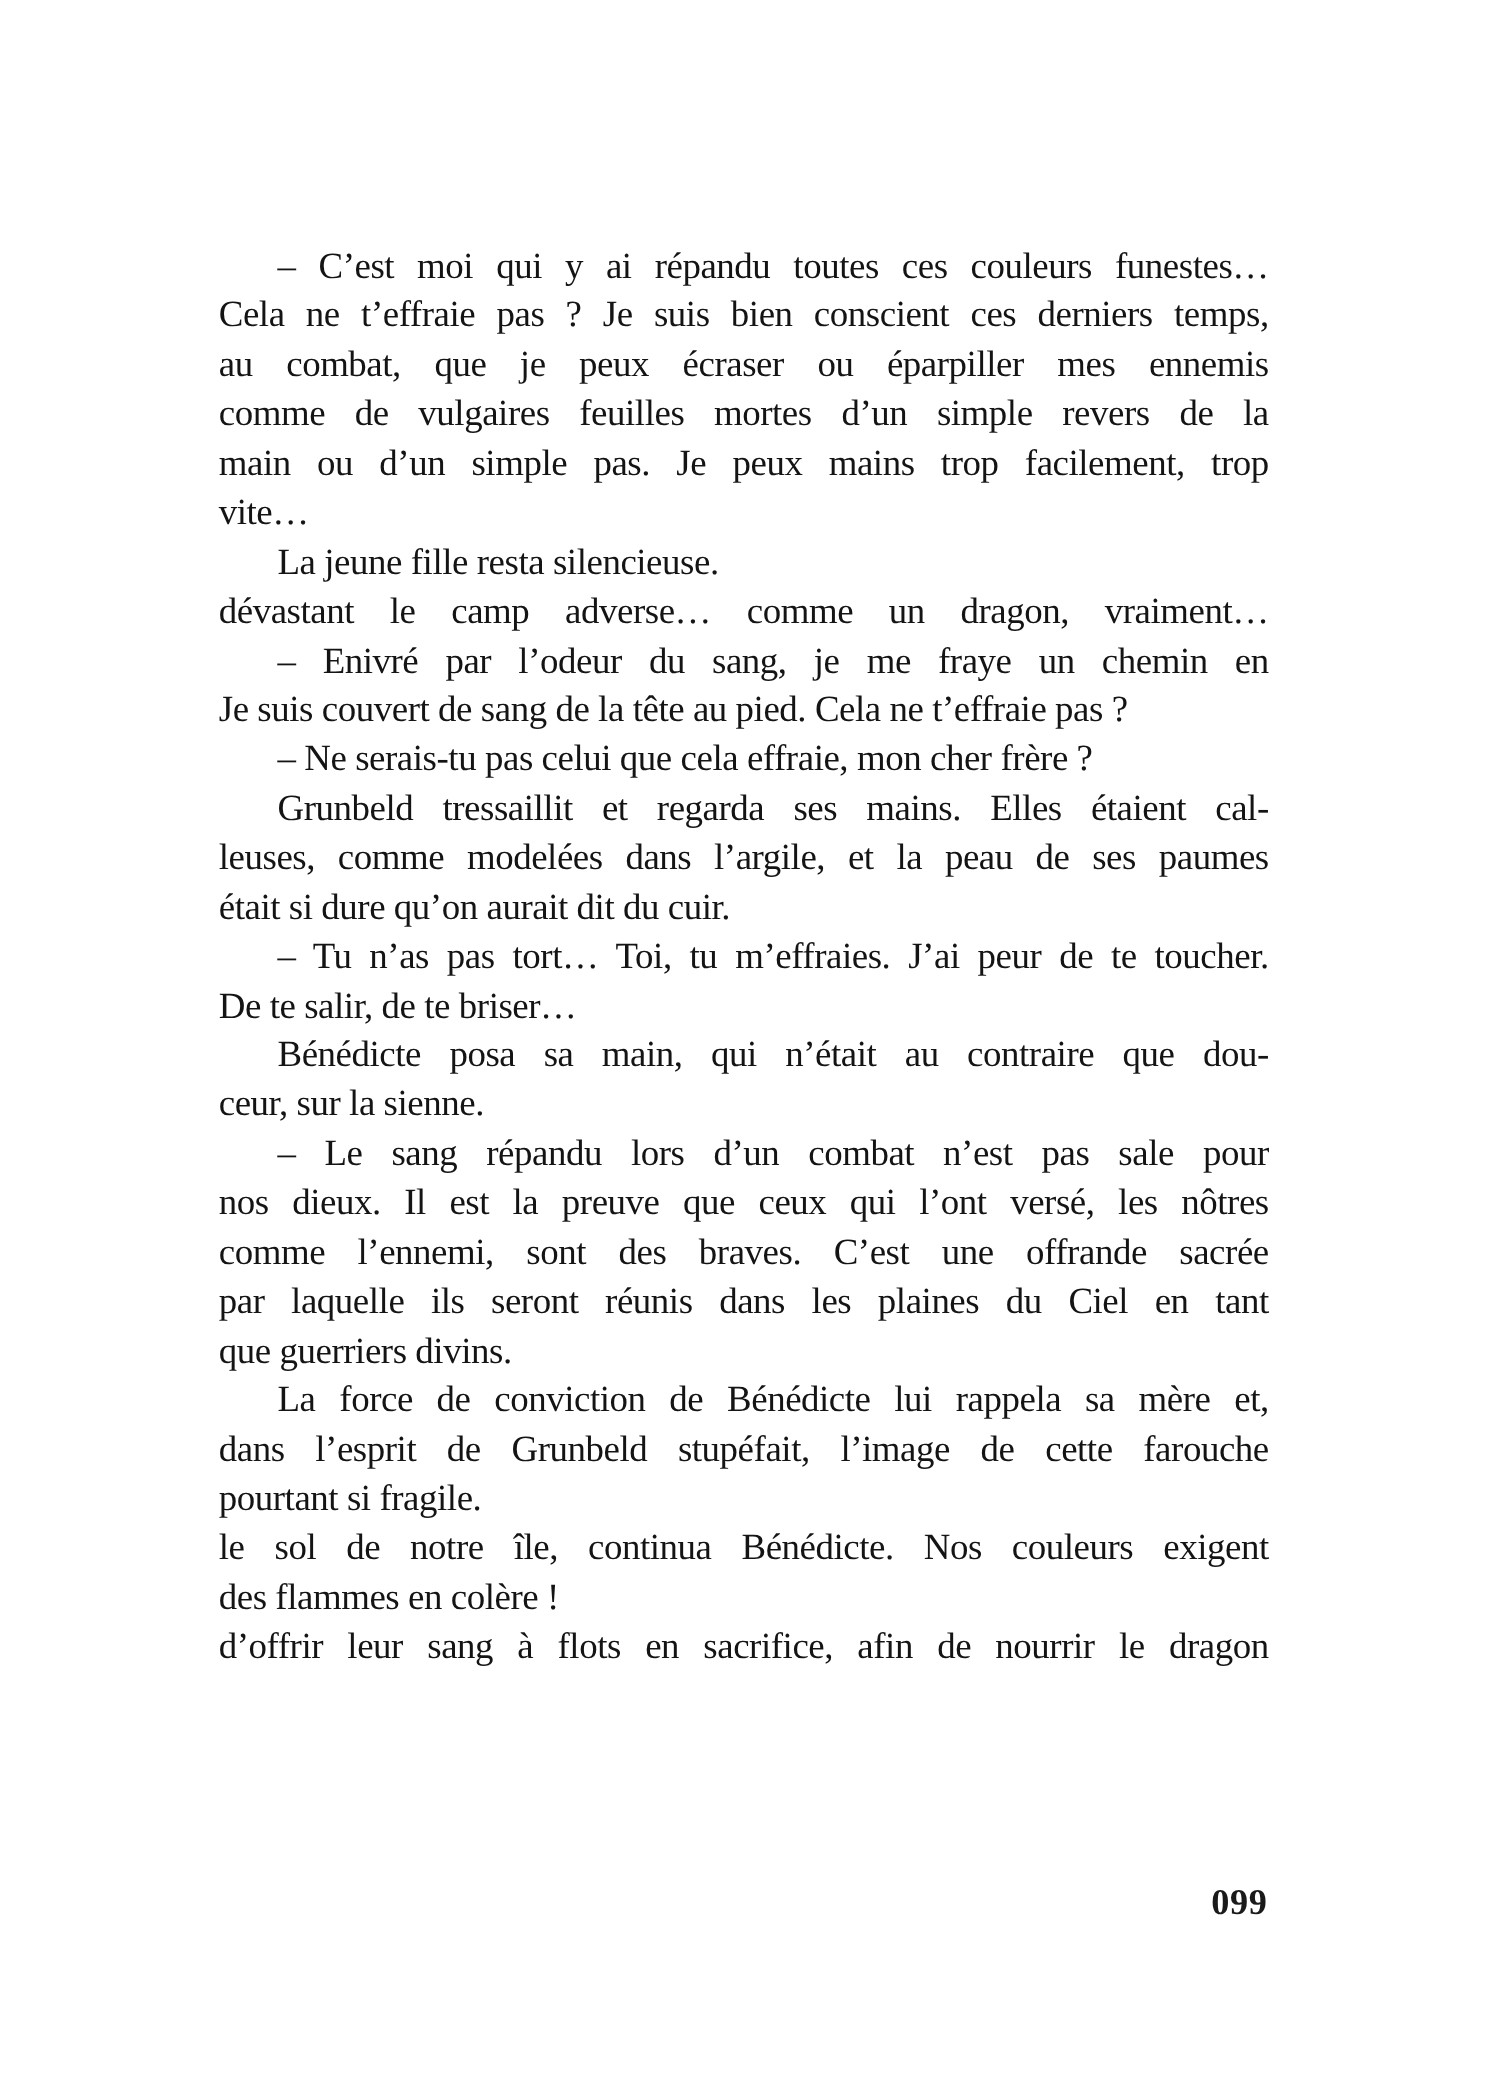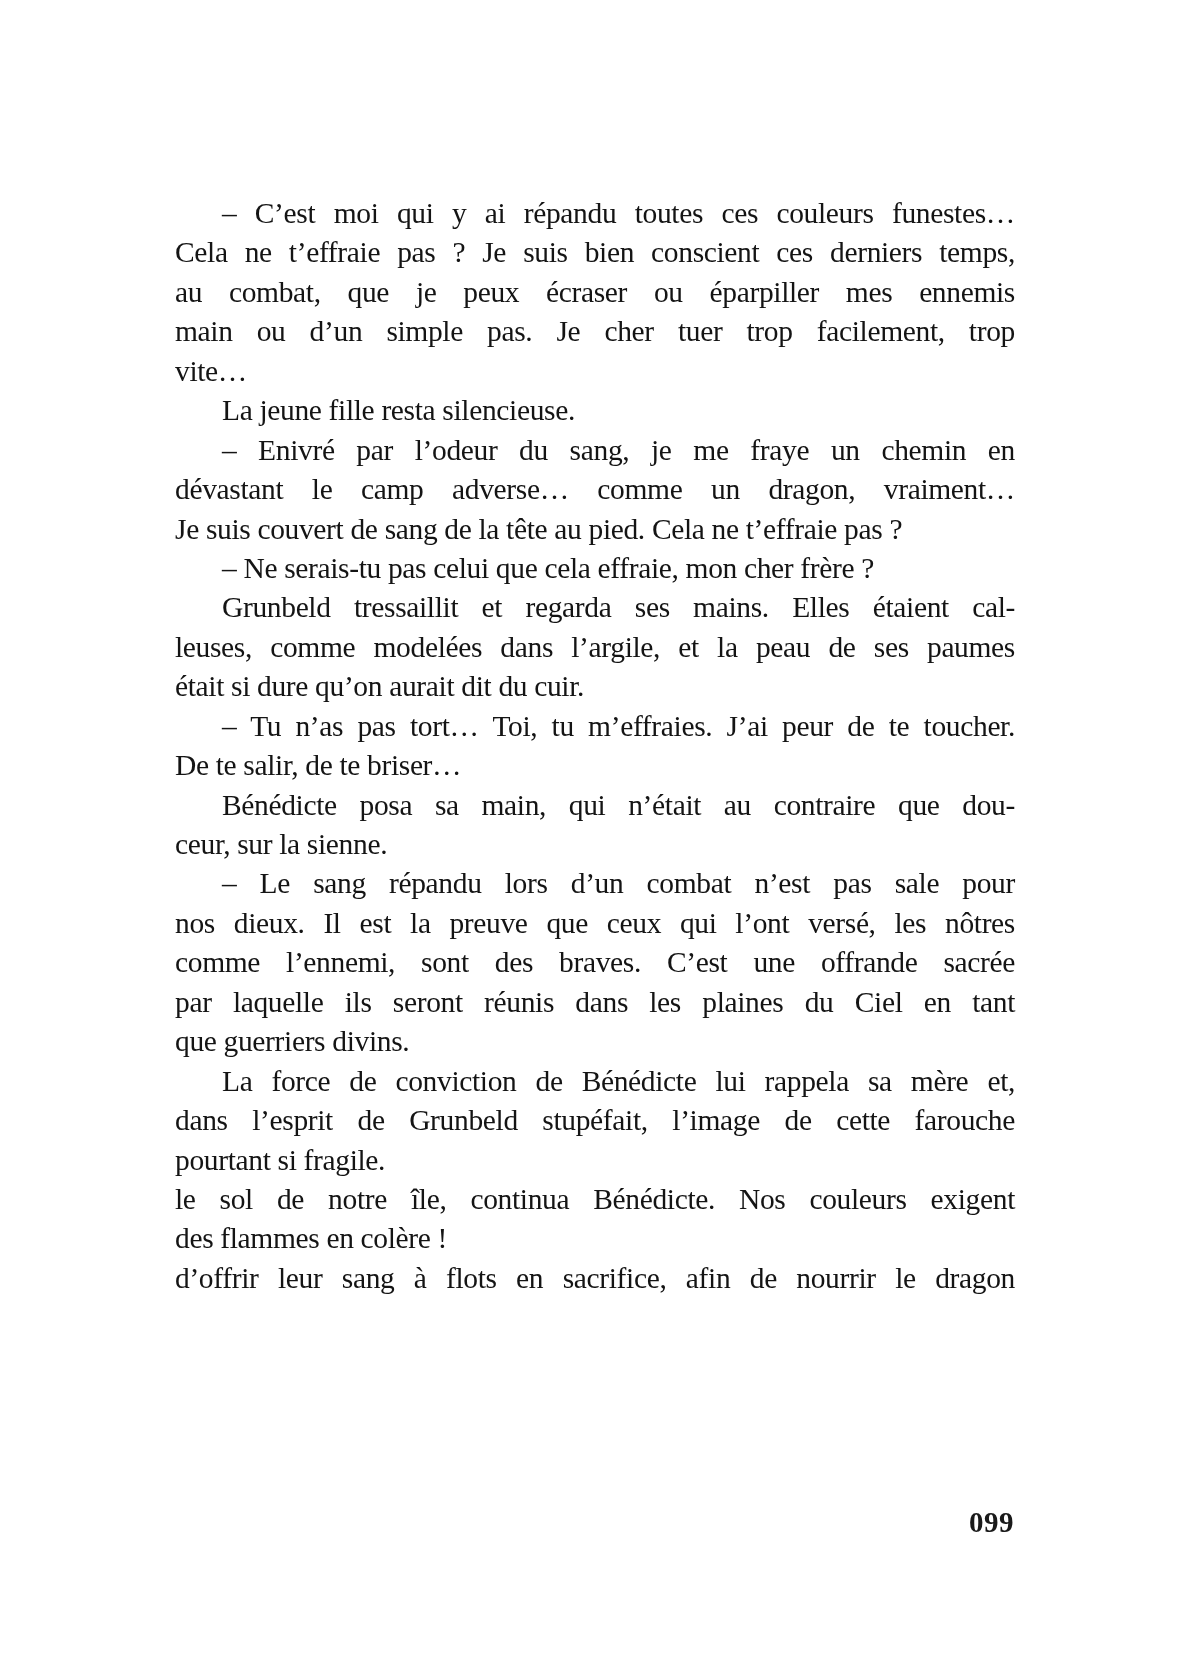--- a/index.html
+++ b/index.html
@@ -59,25 +59,26 @@
     }
   </style>
 </head>
 <body>
 
 <div class="page">
   <div class="text-block">
     <span class="line indent">– C’est moi qui y ai répandu toutes ces couleurs funestes…</span>
     <span class="line">Cela ne t’effraie pas ? Je suis bien conscient ces derniers temps,</span>
     <span class="line">au combat, que je peux écraser ou éparpiller mes ennemis</span>
-    <span class="line">main ou d’un simple pas. Je cher tuer trop facilement, trop</span>
+    <span class="line">comme de vulgaires feuilles mortes d’un simple revers de la</span>
+    <span class="line">main ou d’un simple pas. Je peux mains trop facilement, trop</span>
     <span class="line last">vite…</span>
     <span class="line indent last">La jeune fille resta silencieuse.</span>
+    <span class="line">dévastant le camp adverse… comme un dragon, vraiment…</span>
     <span class="line indent">– Enivré par l’odeur du sang, je me fraye un chemin en</span>
-    <span class="line">dévastant le camp adverse… comme un dragon, vraiment…</span>
     <span class="line last">Je suis couvert de sang de la tête au pied. Cela ne t’effraie pas ?</span>
     <span class="line indent last">– Ne serais-tu pas celui que cela effraie, mon cher frère ?</span>
     <span class="line indent">Grunbeld tressaillit et regarda ses mains. Elles étaient cal-</span>
     <span class="line">leuses, comme modelées dans l’argile, et la peau de ses paumes</span>
     <span class="line last">était si dure qu’on aurait dit du cuir.</span>
     <span class="line indent">– Tu n’as pas tort… Toi, tu m’effraies. J’ai peur de te toucher.</span>
     <span class="line last">De te salir, de te briser…</span>
     <span class="line indent">Bénédicte posa sa main, qui n’était au contraire que dou-</span>
     <span class="line last">ceur, sur la sienne.</span>
     <span class="line indent">– Le sang répandu lors d’un combat n’est pas sale pour</span>

